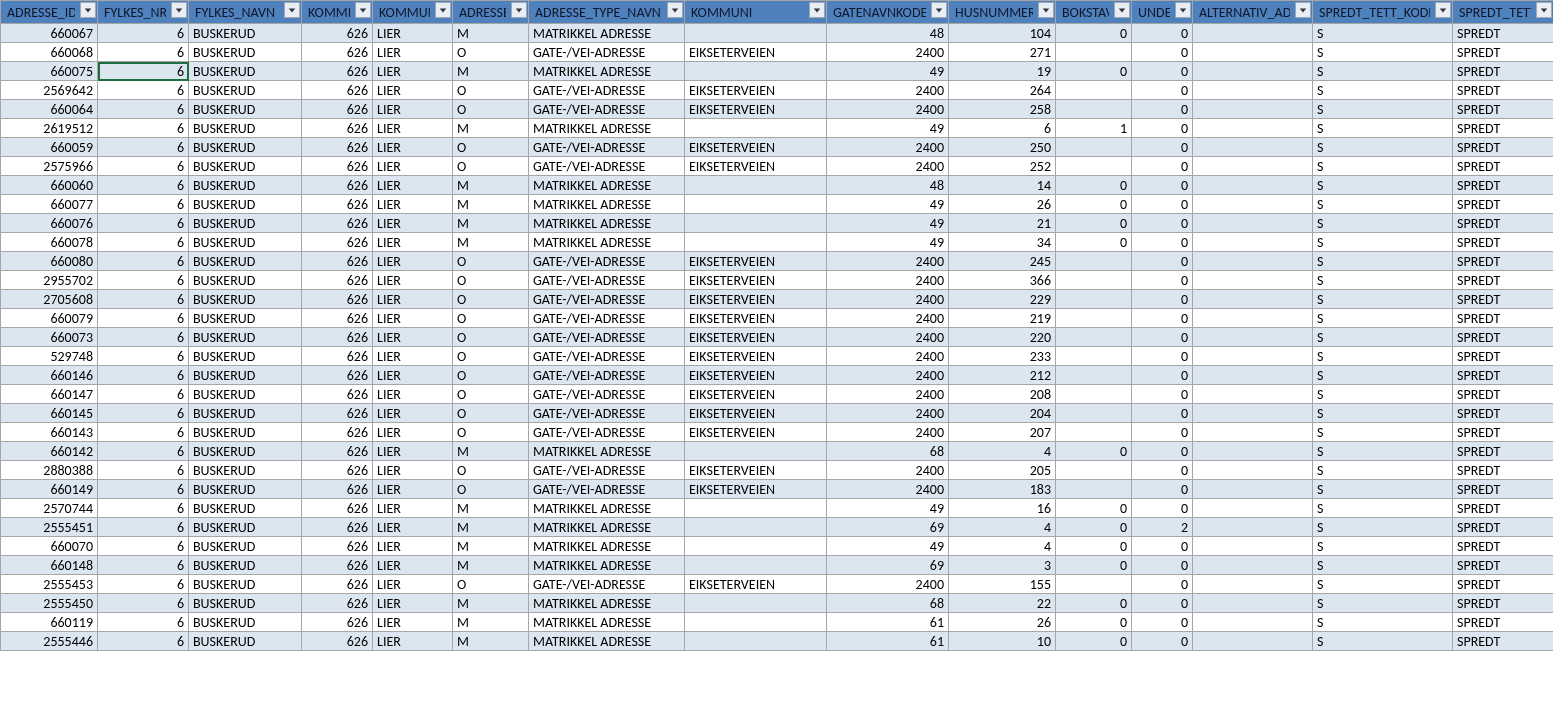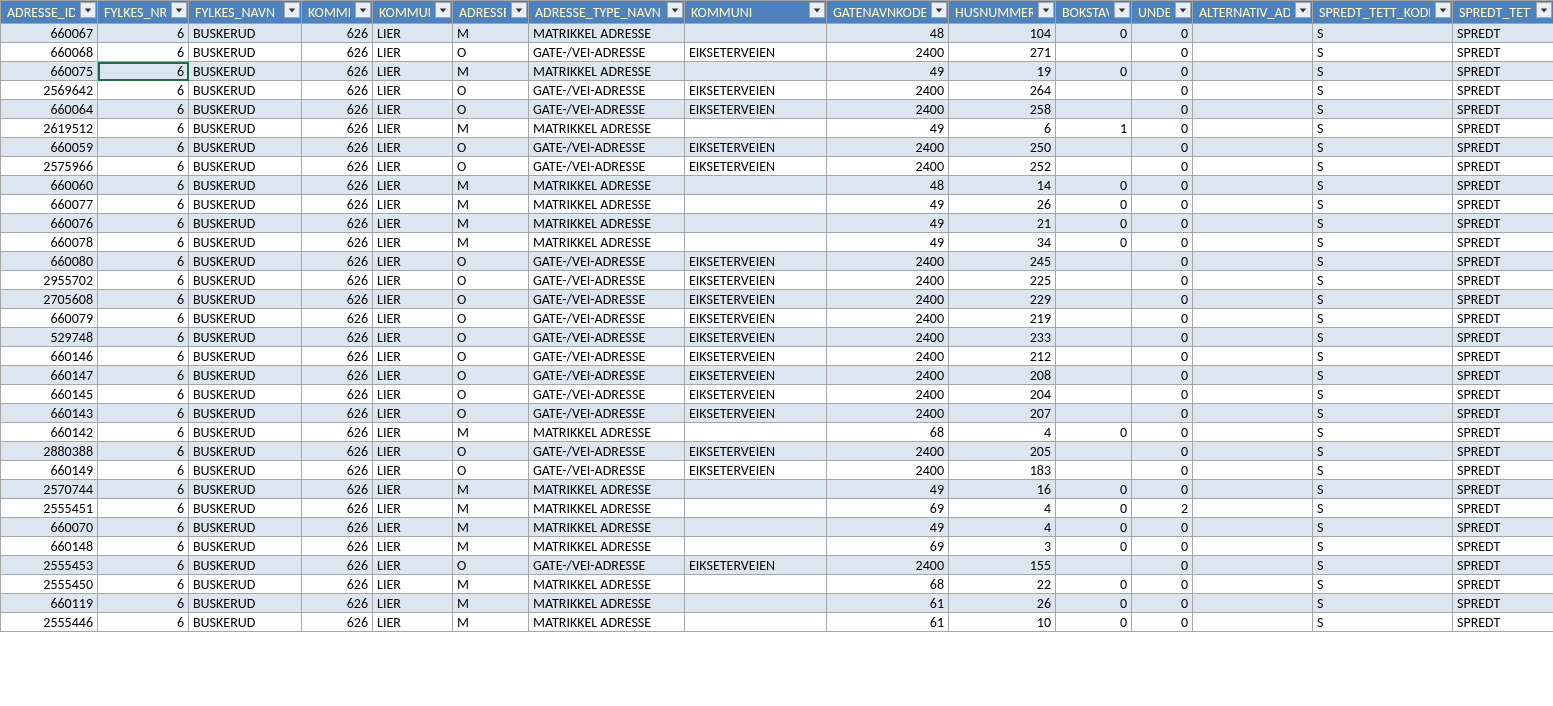--- a/index.html
+++ b/index.html
@@ -10,21 +10,21 @@
     background: #fff;
     overflow: auto;
   }
   .sheet {
     border-collapse: collapse;
     table-layout: fixed;
     width: 1553px;
   }
   .sheet th {
     background: #4f81bd;
-    color: #fef9c3;
+    color: #0f172a;
     font-weight: 400;
     text-align: left;
     padding: 2px 4px 2px 6px;
     border: 1px solid #a6a6a6;
     height: 20px;
     position: relative;
     overflow: hidden;
     white-space: nowrap;
   }
   .sheet td {
@@ -381,21 +381,21 @@
       <tr>
         <td class="num">2955702</td>
         <td class="num">6</td>
         <td class="txt">BUSKERUD</td>
         <td class="num">626</td>
         <td class="txt">LIER</td>
         <td class="txt">O</td>
         <td class="txt">GATE-/VEI-ADRESSE</td>
         <td class="txt">EIKSETERVEIEN</td>
         <td class="num">2400</td>
-        <td class="num">225</td>
+        <td class="num">366</td>
         <td class="num"></td>
         <td class="num">0</td>
         <td class="txt"></td>
         <td class="txt">S</td>
         <td class="txt">SPREDT</td>
       </tr>
       <tr>
         <td class="num">2705608</td>
         <td class="num">6</td>
         <td class="txt">BUSKERUD</td>
@@ -416,20 +416,37 @@
         <td class="num">660079</td>
         <td class="num">6</td>
         <td class="txt">BUSKERUD</td>
         <td class="num">626</td>
         <td class="txt">LIER</td>
         <td class="txt">O</td>
         <td class="txt">GATE-/VEI-ADRESSE</td>
         <td class="txt">EIKSETERVEIEN</td>
         <td class="num">2400</td>
         <td class="num">219</td>
+        <td class="num"></td>
+        <td class="num">0</td>
+        <td class="txt"></td>
+        <td class="txt">S</td>
+        <td class="txt">SPREDT</td>
+      </tr>
+      <tr>
+        <td class="num">660073</td>
+        <td class="num">6</td>
+        <td class="txt">BUSKERUD</td>
+        <td class="num">626</td>
+        <td class="txt">LIER</td>
+        <td class="txt">O</td>
+        <td class="txt">GATE-/VEI-ADRESSE</td>
+        <td class="txt">EIKSETERVEIEN</td>
+        <td class="num">2400</td>
+        <td class="num">220</td>
         <td class="num"></td>
         <td class="num">0</td>
         <td class="txt"></td>
         <td class="txt">S</td>
         <td class="txt">SPREDT</td>
       </tr>
       <tr>
         <td class="num">529748</td>
         <td class="num">6</td>
         <td class="txt">BUSKERUD</td>

